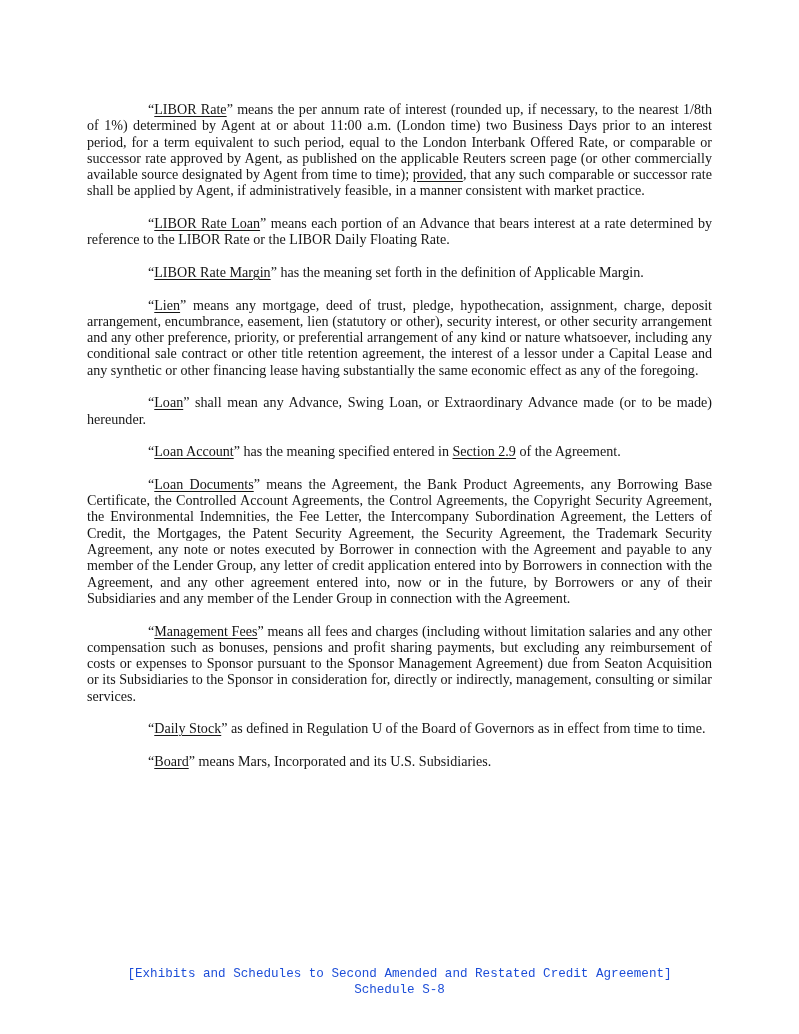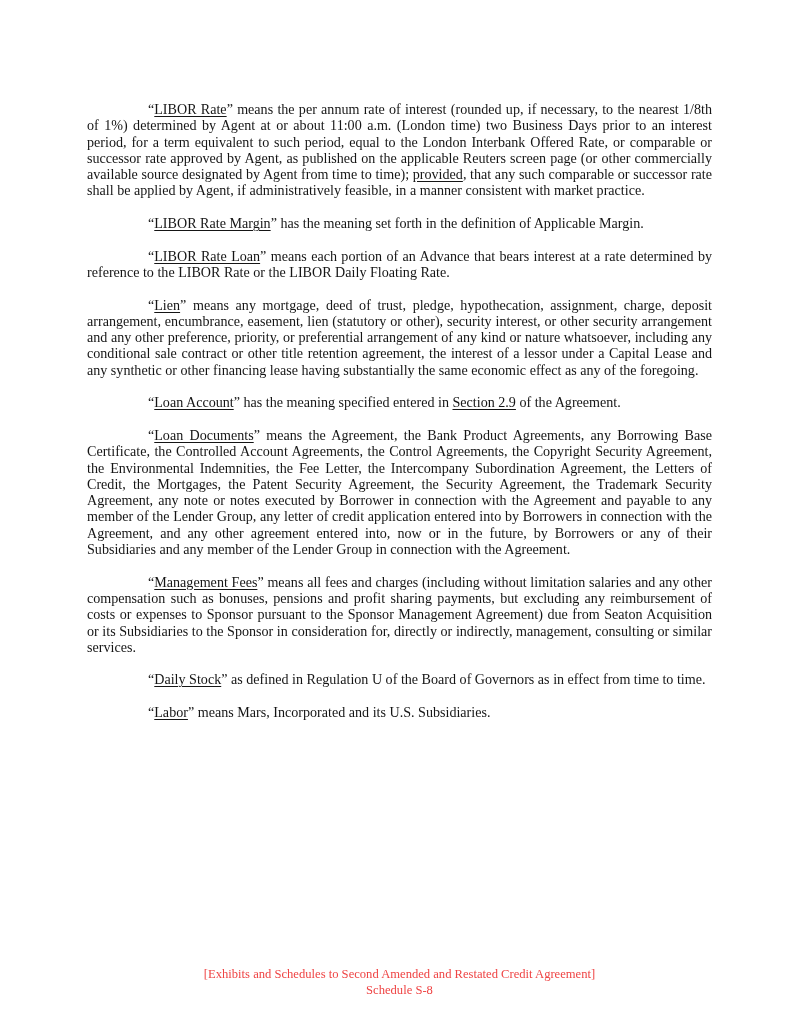--- a/index.html
+++ b/index.html
@@ -10,47 +10,48 @@
     font-family: "Liberation Serif", "DejaVu Serif", serif;
   }
   .body-text {
     position: absolute; left: 87px; top: 93px; width: 625px;
     font-size: 14.1px; line-height: 16.3px; text-align: justify;
   }
   .para { margin: 0 0 16.3px 0; text-indent: 61px; }
   .term, .ref { text-decoration: underline; text-underline-offset: 2px; text-decoration-thickness: 1px; }
   .footer {
     position: absolute; left: 0; top: 958px; width: 799px; text-align: center;
-    font-size: 12.6px; line-height: 16px; color: #ef4444;
+    font-size: 12.6px; line-height: 16px; color: #1d4ed8; font-family: Liberation Mono, monospace;
   }
 </style>
 </head>
 <body>
 
 <div class="page">
   <div class="body-text">
     <p class="para"><span>“</span><span class="term">LIBOR Rate</span><span>”</span><span> means the per annum rate of interest (rounded up, if necessary, to the nearest 1/8th of 1%) determined by Agent at or about 11:00 a.m. (London time) two Business Days prior to an interest period, for a term equivalent to such period, equal to the London Interbank Offered Rate, or comparable or successor rate approved by Agent, as published on the applicable Reuters screen page (or other commercially available source designated by Agent from time to time); </span><span class="ref">provided</span><span>, that any such comparable or successor rate shall be applied by Agent, if administratively feasible, in a manner consistent with market practice.</span></p>
 
+    <p class="para"><span>“</span><span class="term">LIBOR Rate Loan</span><span>”</span><span> means each portion of an Advance that bears interest at a rate determined by reference to the LIBOR Rate or the LIBOR Daily Floating Rate.</span></p>
+
     <p class="para"><span>“</span><span class="term">LIBOR Rate Margin</span><span>”</span><span> has the meaning set forth in the definition of Applicable Margin.</span></p>
-
-    <p class="para"><span>“</span><span class="term">LIBOR Rate Loan</span><span>”</span><span> means each portion of an Advance that bears interest at a rate determined by reference to the LIBOR Rate or the LIBOR Daily Floating Rate.</span></p>
 
     <p class="para"><span>“</span><span class="term">Lien</span><span>”</span><span> means any mortgage, deed of trust, pledge, hypothecation, assignment, charge, deposit arrangement, encumbrance, easement, lien (statutory or other), security interest, or other security arrangement and any other preference, priority, or preferential arrangement of any kind or nature whatsoever, including any conditional sale contract or other title retention agreement, the interest of a lessor under a Capital Lease and any synthetic or other financing lease having substantially the same economic effect as any of the foregoing.</span></p>
 
+    <p class="para"><span>“</span><span class="term">Loan</span><span>”</span><span> shall mean any Advance, Swing Loan, or Extraordinary Advance made (or to be made) hereunder.</span></p>
 
     <p class="para"><span>“</span><span class="term">Loan Account</span><span>”</span><span> has the meaning specified entered in </span><span class="ref">Section 2.9</span><span> of the Agreement.</span></p>
 
     <p class="para"><span>“</span><span class="term">Loan Documents</span><span>”</span><span> means the Agreement, the Bank Product Agreements, any Borrowing Base Certificate, the Controlled Account Agreements, the Control Agreements, the Copyright Security Agreement, the Environmental Indemnities, the Fee Letter, the Intercompany Subordination Agreement, the Letters of Credit, the Mortgages, the Patent Security Agreement, the Security Agreement, the Trademark Security Agreement, any note or notes executed by Borrower in connection with the Agreement and payable to any member of the Lender Group, any letter of credit application entered into by Borrowers in connection with the Agreement, and any other agreement entered into, now or in the future, by Borrowers or any of their Subsidiaries and any member of the Lender Group in connection with the Agreement.</span></p>
 
 
 
     <p class="para"><span>“</span><span class="term">Management Fees</span><span>”</span><span> means all fees and charges (including without limitation salaries and any other compensation such as bonuses, pensions and profit sharing payments, but excluding any reimbursement of costs or expenses to Sponsor pursuant to the Sponsor Management Agreement) due from Seaton Acquisition or its Subsidiaries to the Sponsor in consideration for, directly or indirectly, management, consulting or similar services.</span></p>
 
     <p class="para"><span>“</span><span class="term">Daily Stock</span><span>”</span><span> as defined in Regulation U of the Board of Governors as in effect from time to time.</span></p>
 
-    <p class="para"><span>“</span><span class="term">Labor</span><span>”</span><span> means Mars, Incorporated and its U.S. Subsidiaries.</span></p>
+    <p class="para"><span>“</span><span class="term">Board</span><span>”</span><span> means Mars, Incorporated and its U.S. Subsidiaries.</span></p>
   </div>
 
   <div class="footer">
     <div>[Exhibits and Schedules to Second Amended and Restated Credit Agreement]</div>
     <div>Schedule S-8</div>
   </div>
 </div>
 
 </body></html>

